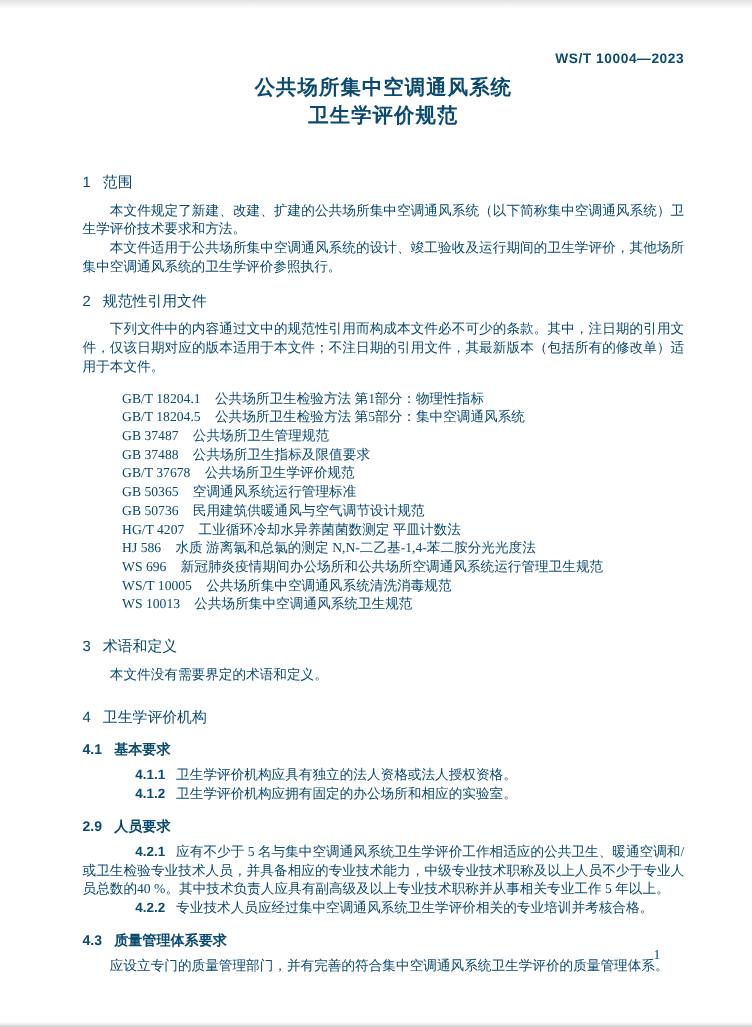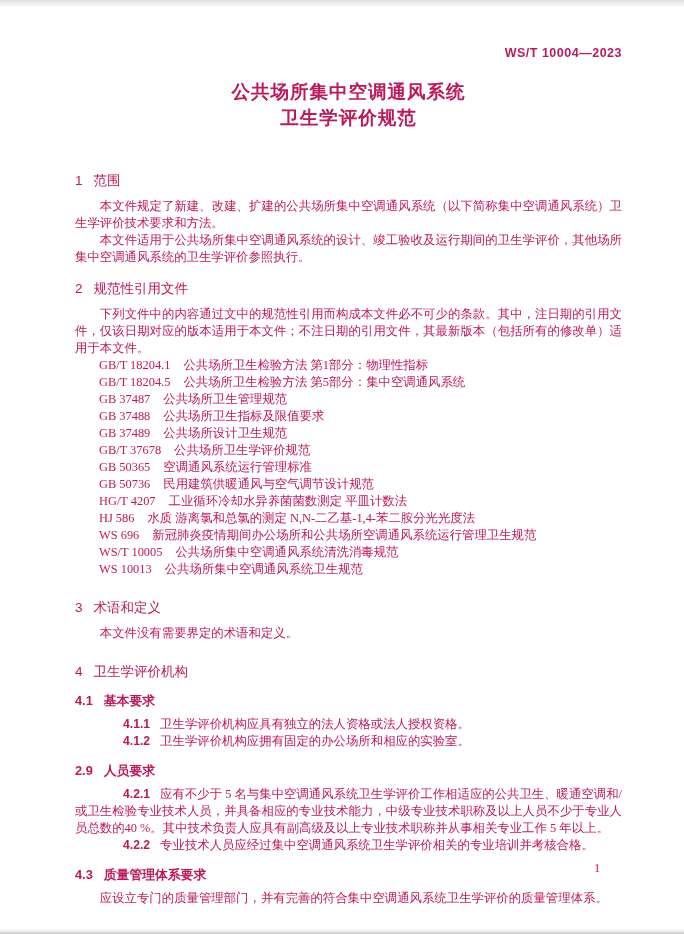--- a/index.html
+++ b/index.html
@@ -1,21 +1,21 @@
 <!DOCTYPE html>
 <html><head>
 <meta charset="utf-8">
 <style>
   html,body{margin:0;padding:0;background:#ffffff;}
   .page{
     position:relative;
     width:684px;height:934px;
     background:#ffffff;
     overflow:hidden;
-    color:#be185d;
+    color:#0c4a6e;
     font-family:"Liberation Serif", serif;
   }
   .scan-edge-top{
     position:absolute;top:0;left:0;width:100%;height:8px;
     background:linear-gradient(to bottom,#e0e0e0 0%,#f0f0f0 45%,#ffffff 100%);
   }
   .scan-edge-bottom{
     position:absolute;bottom:0;left:0;width:100%;height:5px;
     background:linear-gradient(to top,#c6c6c6 0%,#ededed 55%,#ffffff 100%);
   }
@@ -24,23 +24,23 @@
   }
   .std-code{
     padding-top:46px;
     text-align:right;
     font-family:"Liberation Sans", sans-serif;
     font-weight:bold;
     font-size:12.5px;
     letter-spacing:0.5px;
   }
   .doc-title{
-    margin-top:21px;
+    margin-top:6px;
     text-align:center;
-    font-family:Liberation Mono, monospace;
+    font-family:Liberation Sans, sans-serif;
     font-weight:bold;
     font-size:18.5px;
     line-height:26px;
     letter-spacing:1px;
   }
   h2.sec-head{
     margin:14px 0 9px 0;
     font-family:"Liberation Sans", sans-serif;
     font-weight:normal;
     font-size:13.5px;
@@ -56,21 +56,21 @@
     line-height:17px;
   }
   .sec-num{margin-right:11px;}
   p.body{
     margin:0;
     font-size:12.4px;
     line-height:17px;
     text-align:justify;
   }
   p.indent{text-indent:2em;}
-  .refs{margin:0;padding:0;list-style:none;}
+  .refs{margin:12px;padding:0;list-style:none;}
   .refs li{
     padding-left:24px;
     font-size:12.4px;
     line-height:17px;
     white-space:nowrap;
   }
   .ref-code{margin-right:13px;}
   p.clause{
     margin:0;
     font-size:12.4px;
@@ -113,21 +113,20 @@
 
     <h2 class="sec-head">
       <span class="sec-num">2</span><span>规范性引用文件</span>
     </h2>
     <p class="body indent">下列文件中的内容通过文中的规范性引用而构成本文件必不可少的条款。其中，注日期的引用文件，仅该日期对应的版本适用于本文件；不注日期的引用文件，其最新版本（包括所有的修改单）适用于本文件。</p>
     <ul class="refs">
       <li><span class="ref-code">GB/T 18204.1</span><span>公共场所卫生检验方法 第1部分：物理性指标</span></li>
       <li><span class="ref-code">GB/T 18204.5</span><span>公共场所卫生检验方法 第5部分：集中空调通风系统</span></li>
       <li><span class="ref-code">GB 37487</span><span>公共场所卫生管理规范</span></li>
       <li><span class="ref-code">GB 37488</span><span>公共场所卫生指标及限值要求</span></li>
-      <li><span class="ref-code">GB 37489</span><span>公共场所设计卫生规范</span></li>
       <li><span class="ref-code">GB/T 37678</span><span>公共场所卫生学评价规范</span></li>
       <li><span class="ref-code">GB 50365</span><span>空调通风系统运行管理标准</span></li>
       <li><span class="ref-code">GB 50736</span><span>民用建筑供暖通风与空气调节设计规范</span></li>
       <li><span class="ref-code">HG/T 4207</span><span>工业循环冷却水异养菌菌数测定 平皿计数法</span></li>
       <li><span class="ref-code">HJ 586</span><span>水质 游离氯和总氯的测定 N,N-二乙基-1,4-苯二胺分光光度法</span></li>
       <li><span class="ref-code">WS 696</span><span>新冠肺炎疫情期间办公场所和公共场所空调通风系统运行管理卫生规范</span></li>
       <li><span class="ref-code">WS/T 10005</span><span>公共场所集中空调通风系统清洗消毒规范</span></li>
       <li><span class="ref-code">WS 10013</span><span>公共场所集中空调通风系统卫生规范</span></li>
     </ul>
 

